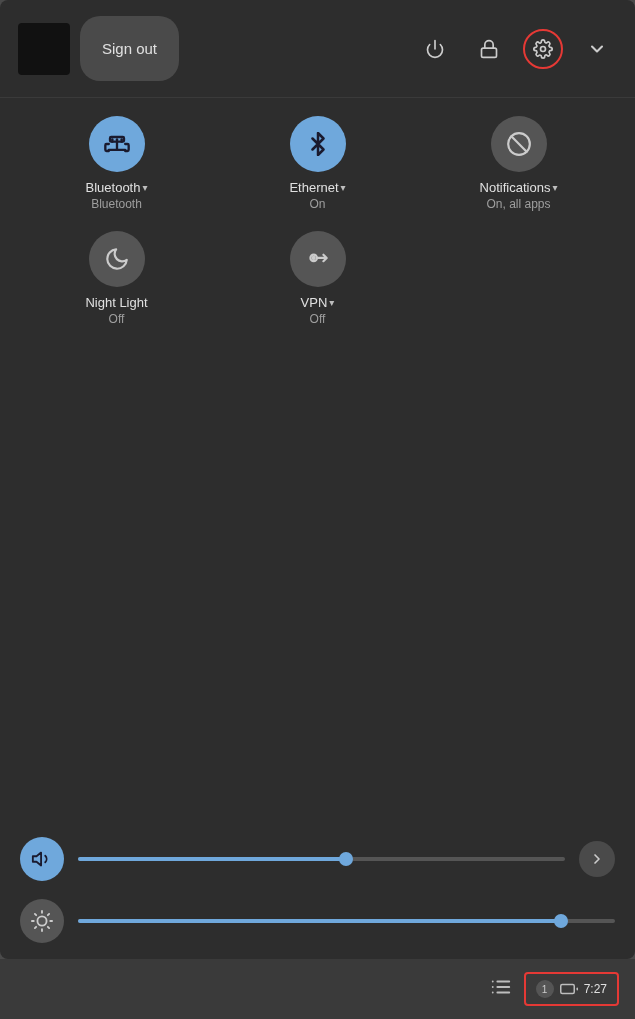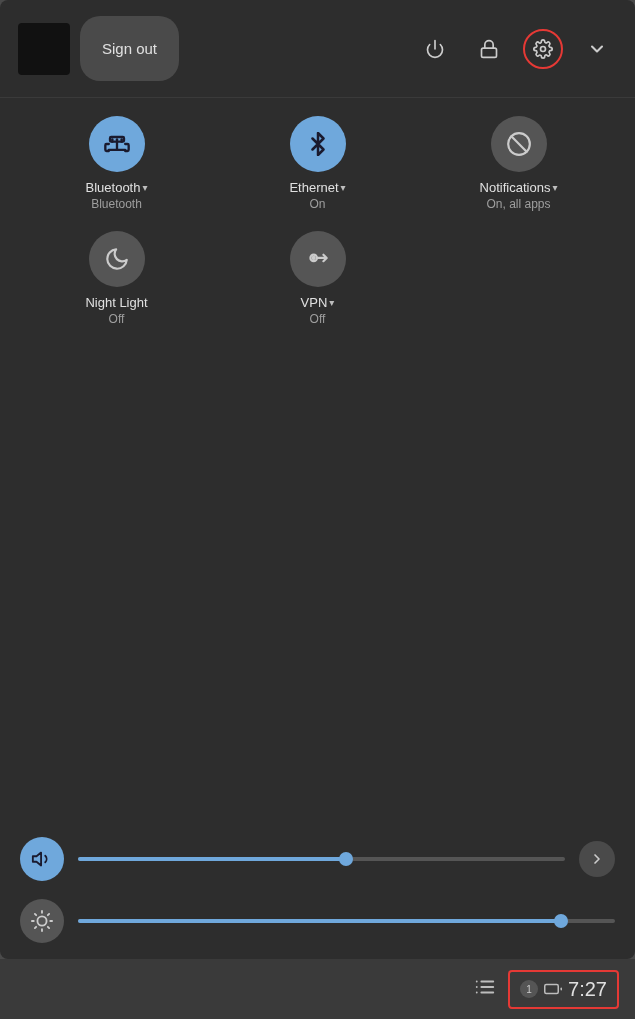--- a/index.html
+++ b/index.html
@@ -252,21 +252,21 @@
       border-radius: 50%;
       width: 18px;
       height: 18px;
       display: flex;
       align-items: center;
       justify-content: center;
     }
 
     .taskbar-time {
       color: #e0e0e0;
-      font-size: 20px;
+      font-size: 12px;
       font-weight: 500;
     }
   </style>
 </head>
 <body>
 
 <div class="panel-container">
 
   <div class="header-row">
     <div class="avatar-box"></div>

